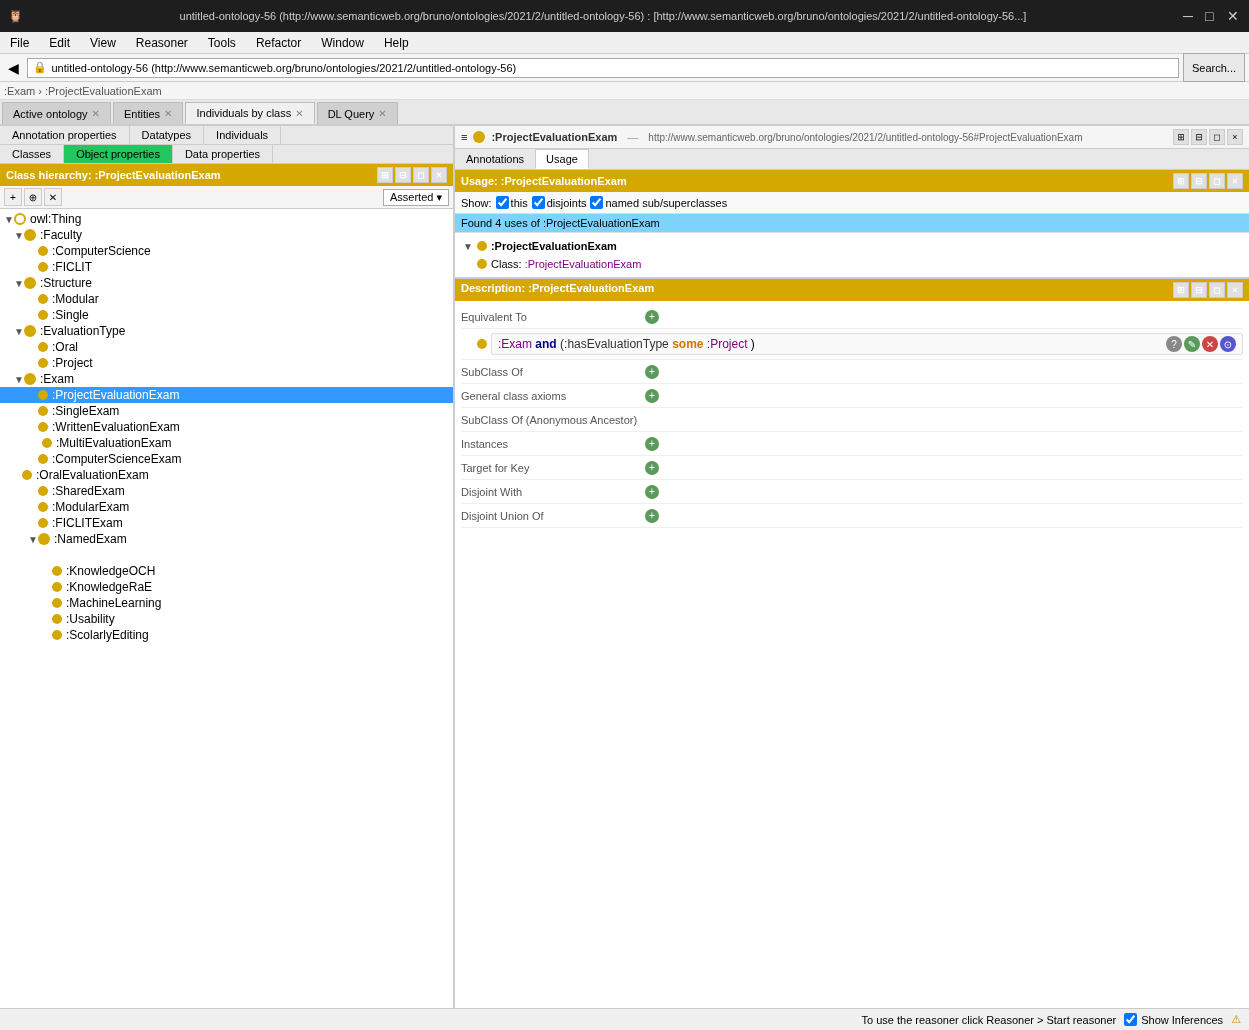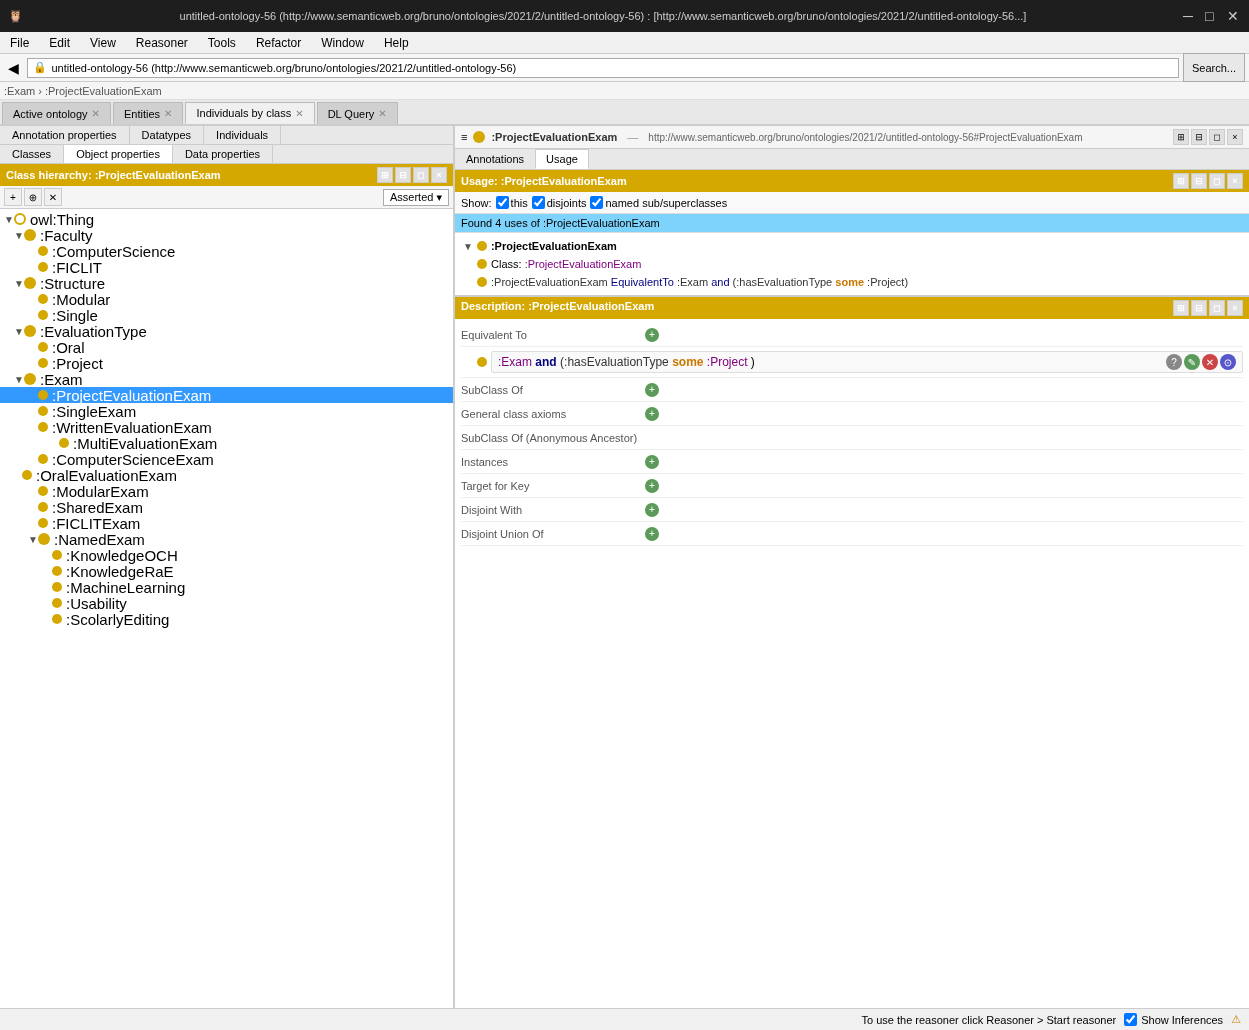--- a/index.html
+++ b/index.html
@@ -133,21 +133,21 @@
       display: flex;
       background: #e8e8e8;
       border-bottom: 1px solid #ccc;
     }
     .prop-tab {
       padding: 3px 12px;
       font-size: 11px;
       cursor: pointer;
       border-right: 1px solid #ccc;
     }
-    .prop-tab.active { background: #ffffff; }
+    .prop-tab.active { background: #22c55e; }
 
     
     .hierarchy-header {
       background: #d4a800;
       color: white;
       padding: 3px 6px;
       font-size: 11px;
       font-weight: bold;
       display: flex;
       align-items: center;
@@ -198,21 +198,21 @@
       border-radius: 50%;
       background: #d4a800;
       margin-right: 4px;
       flex-shrink: 0;
     }
     .tree-dot.small { width: 10px; height: 10px; }
     .tree-dot.orange-ring {
       background: transparent;
       border: 2px solid #d4a800;
     }
-    .item-label { font-size: 15px; }
+    .item-label { font-size: 12px; }
 
     
     .right-panel {
       flex: 1;
       display: flex;
       flex-direction: column;
       background: white;
     }
     .entity-header {
       background: #f5f5f5;
@@ -554,56 +554,56 @@
       <div class="tree-item" style="padding-left:28px;">
         <span class="tree-arrow"></span>
         <div class="tree-dot small"></div>
         <span class="item-label">:SingleExam</span>
       </div>
       <div class="tree-item" style="padding-left:28px;">
         <span class="tree-arrow"></span>
         <div class="tree-dot small"></div>
         <span class="item-label">:WrittenEvaluationExam</span>
       </div>
-      <div class="tree-item" style="padding-left:32px;margin-left:17px;">
+      <div class="tree-item" style="padding-left:32px;">
         <span class="tree-arrow"></span>
         <div class="tree-dot small"></div>
         <span class="item-label">:MultiEvaluationExam</span>
       </div>
       <div class="tree-item" style="padding-left:28px;">
         <span class="tree-arrow"></span>
         <div class="tree-dot small"></div>
         <span class="item-label">:ComputerScienceExam</span>
       </div>
       <div class="tree-item" style="padding-left:12px;text-align:right;">
         <span class="tree-arrow"></span>
         <div class="tree-dot small"></div>
         <span class="item-label">:OralEvaluationExam</span>
       </div>
       <div class="tree-item" style="padding-left:28px;">
         <span class="tree-arrow"></span>
         <div class="tree-dot small"></div>
+        <span class="item-label">:SharedExam</span>
+      </div>
+      <div class="tree-item" style="padding-left:28px;">
+        <span class="tree-arrow"></span>
+        <div class="tree-dot small"></div>
         <span class="item-label">:ModularExam</span>
-      </div>
-      <div class="tree-item" style="padding-left:28px;">
-        <span class="tree-arrow"></span>
-        <div class="tree-dot small"></div>
-        <span class="item-label">:SharedExam</span>
       </div>
       <div class="tree-item" style="padding-left:28px;">
         <span class="tree-arrow"></span>
         <div class="tree-dot small"></div>
         <span class="item-label">:FICLITExam</span>
       </div>
       <div class="tree-item" style="padding-left:28px;">
         <span class="tree-arrow">▼</span>
         <div class="tree-dot"></div>
         <span class="item-label">:NamedExam</span>
       </div>
-      <div class="tree-item" style="padding-left:42px;">
+      <div class="tree-item" style="padding-left:42px;margin-top:16px;">
         <span class="tree-arrow"></span>
         <div class="tree-dot small"></div>
         <span class="item-label">:KnowledgeOCH</span>
       </div>
       <div class="tree-item" style="padding-left:42px;">
         <span class="tree-arrow"></span>
         <div class="tree-dot small"></div>
         <span class="item-label">:KnowledgeRaE</span>
       </div>
       <div class="tree-item" style="padding-left:42px;">
@@ -685,32 +685,20 @@
           <span class="u-text" style="font-weight:bold;">:ProjectEvaluationExam</span>
         </div>
 
         <div class="usage-item indent1">
           <div class="u-dot"></div>
           <span class="u-text">
             <span>Class: </span><span class="class-purple">:ProjectEvaluationExam</span>
           </span>
         </div>
 
-        <div class="usage-item indent1">
-          <div class="u-dot"></div>
-          <span class="u-text">
-            <span style="color:#333;">:ProjectEvaluationExam </span>
-            <span class="keyword" style="color:navy;">EquivalentTo</span>
-            <span style="color:#333;"> :Exam </span>
-            <span class="keyword" style="color:navy;">and</span>
-            <span style="color:#333;"> (:hasEvaluationType </span>
-            <span class="keyword-orange" style="color:#cc7700;">some</span>
-            <span style="color:#333;"> :Project)</span>
-          </span>
-        </div>
       </div>
     </div>
 
     <div class="desc-section" style="flex:1;overflow:hidden;">
       <div class="desc-header">
         <span>Description: :ProjectEvaluationExam</span>
         <div class="header-icons">
           <div class="hdr-icon">⊞</div>
           <div class="hdr-icon">⊟</div>
           <div class="hdr-icon">◻</div>

